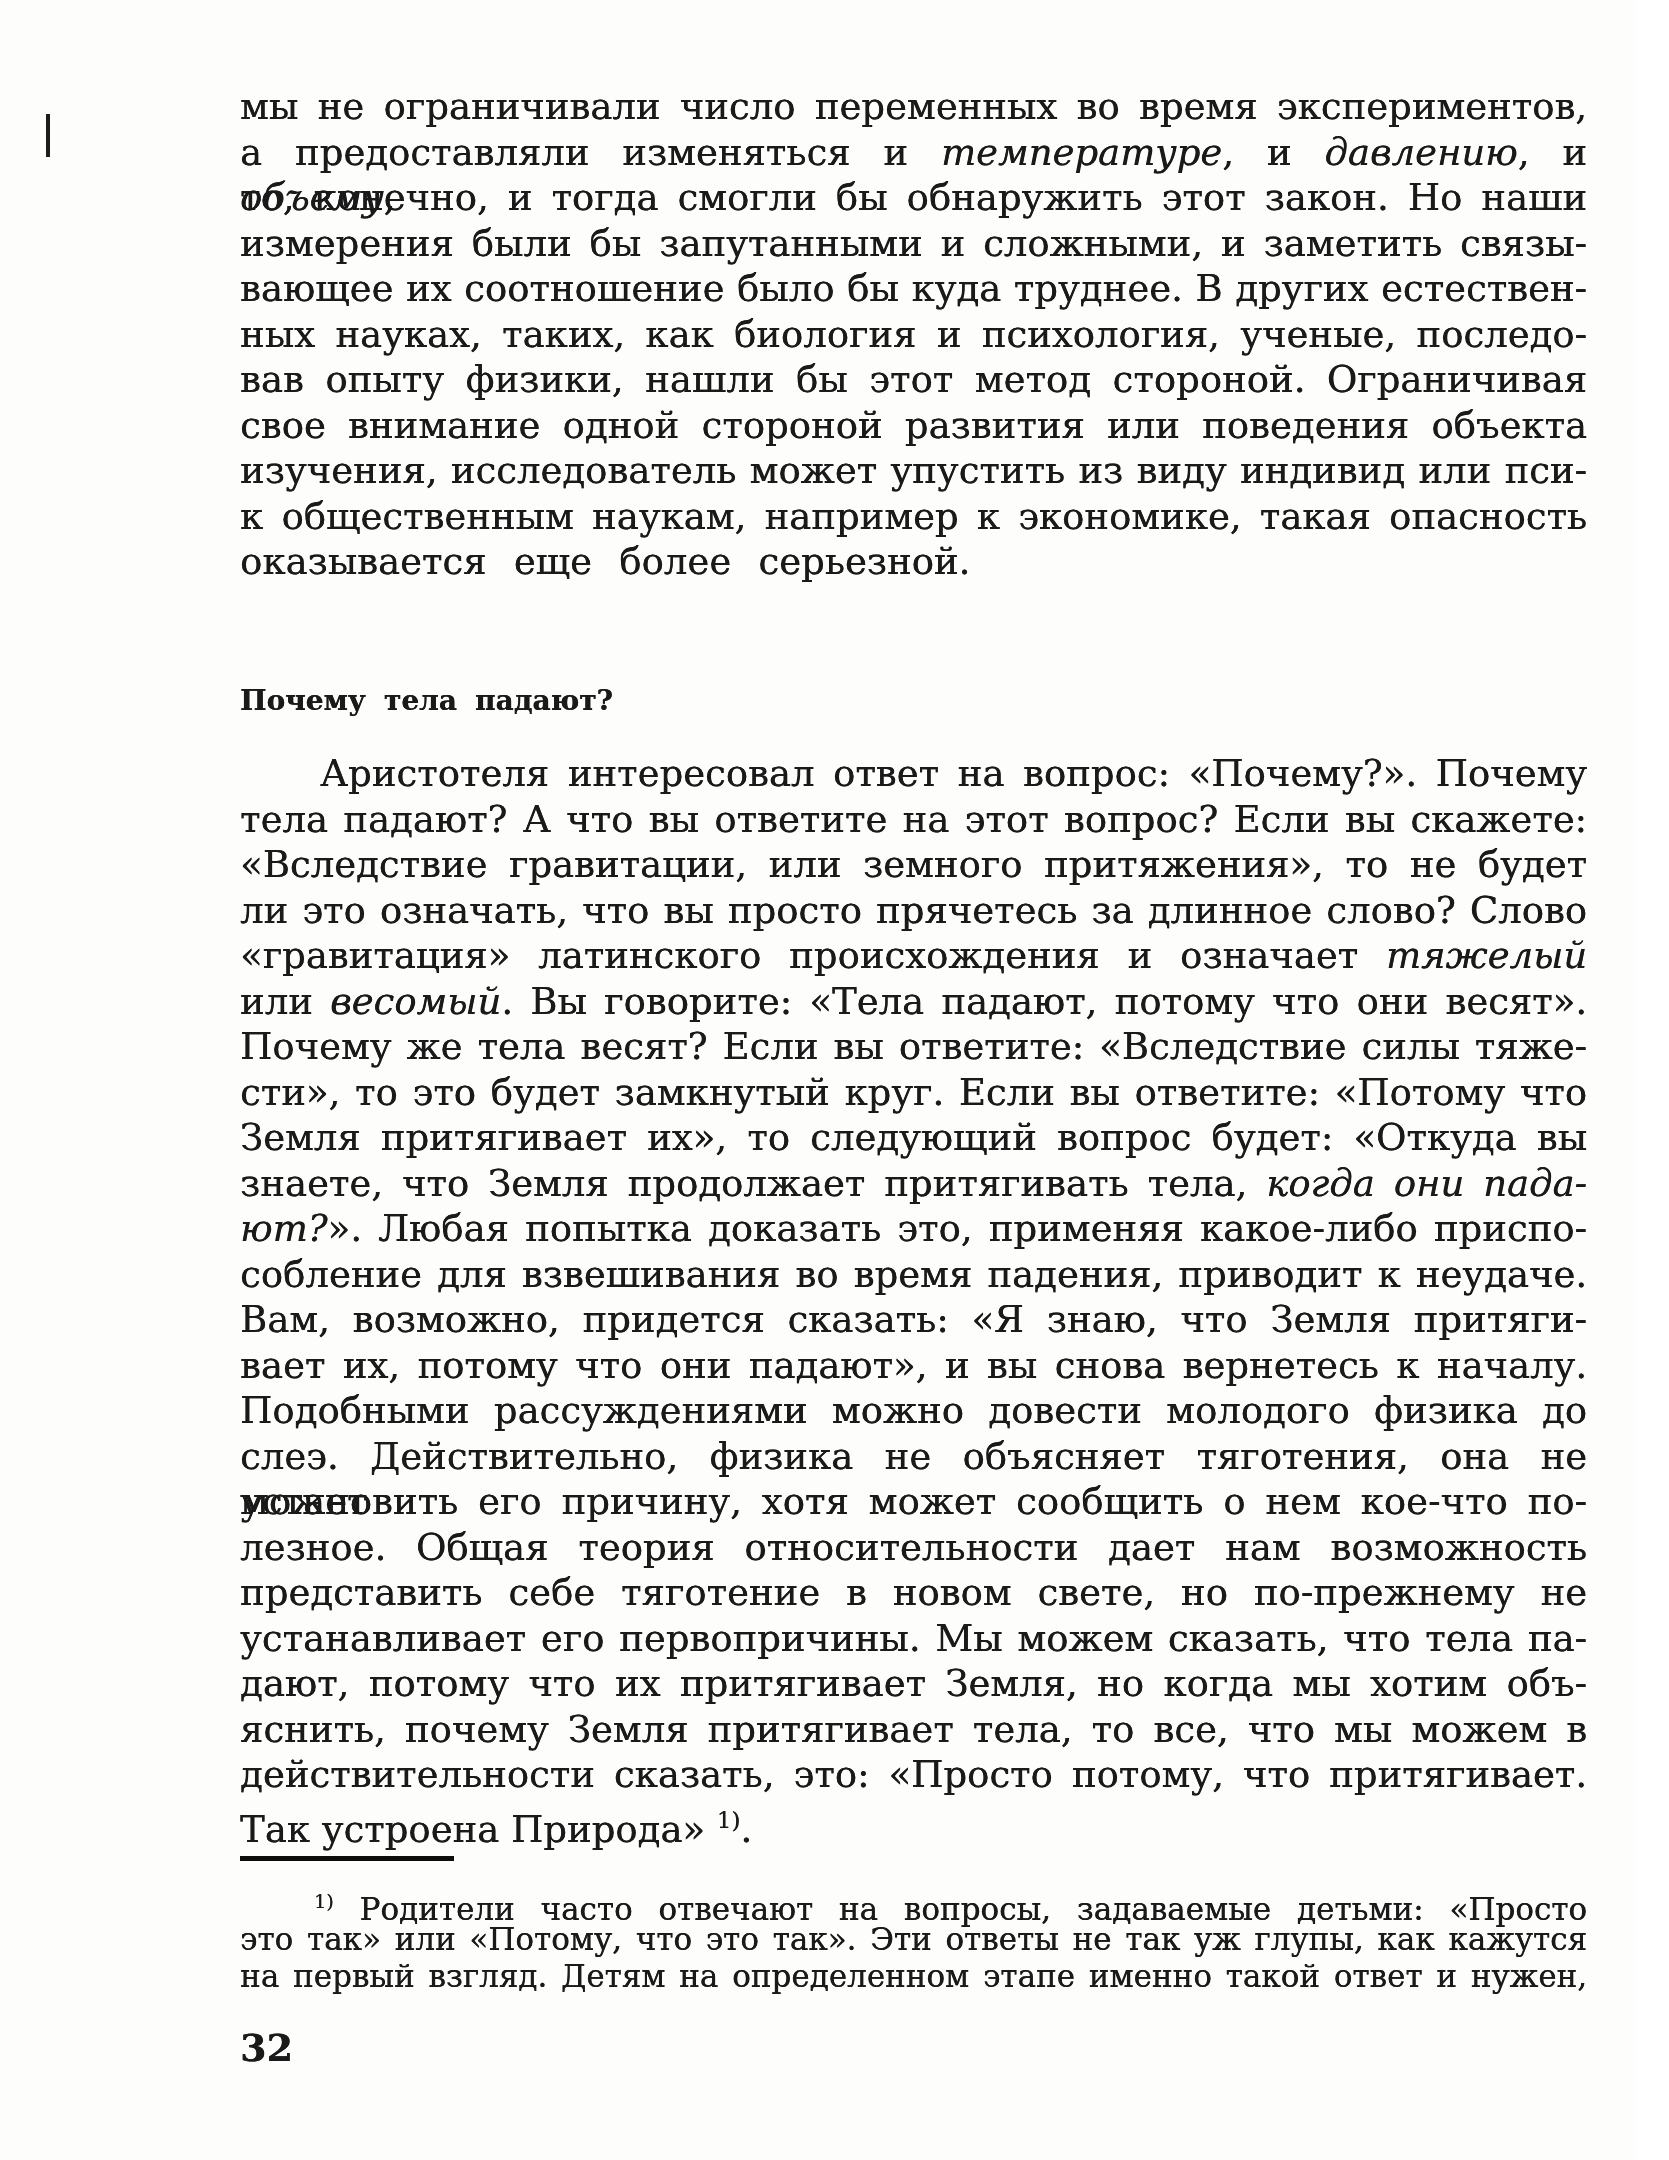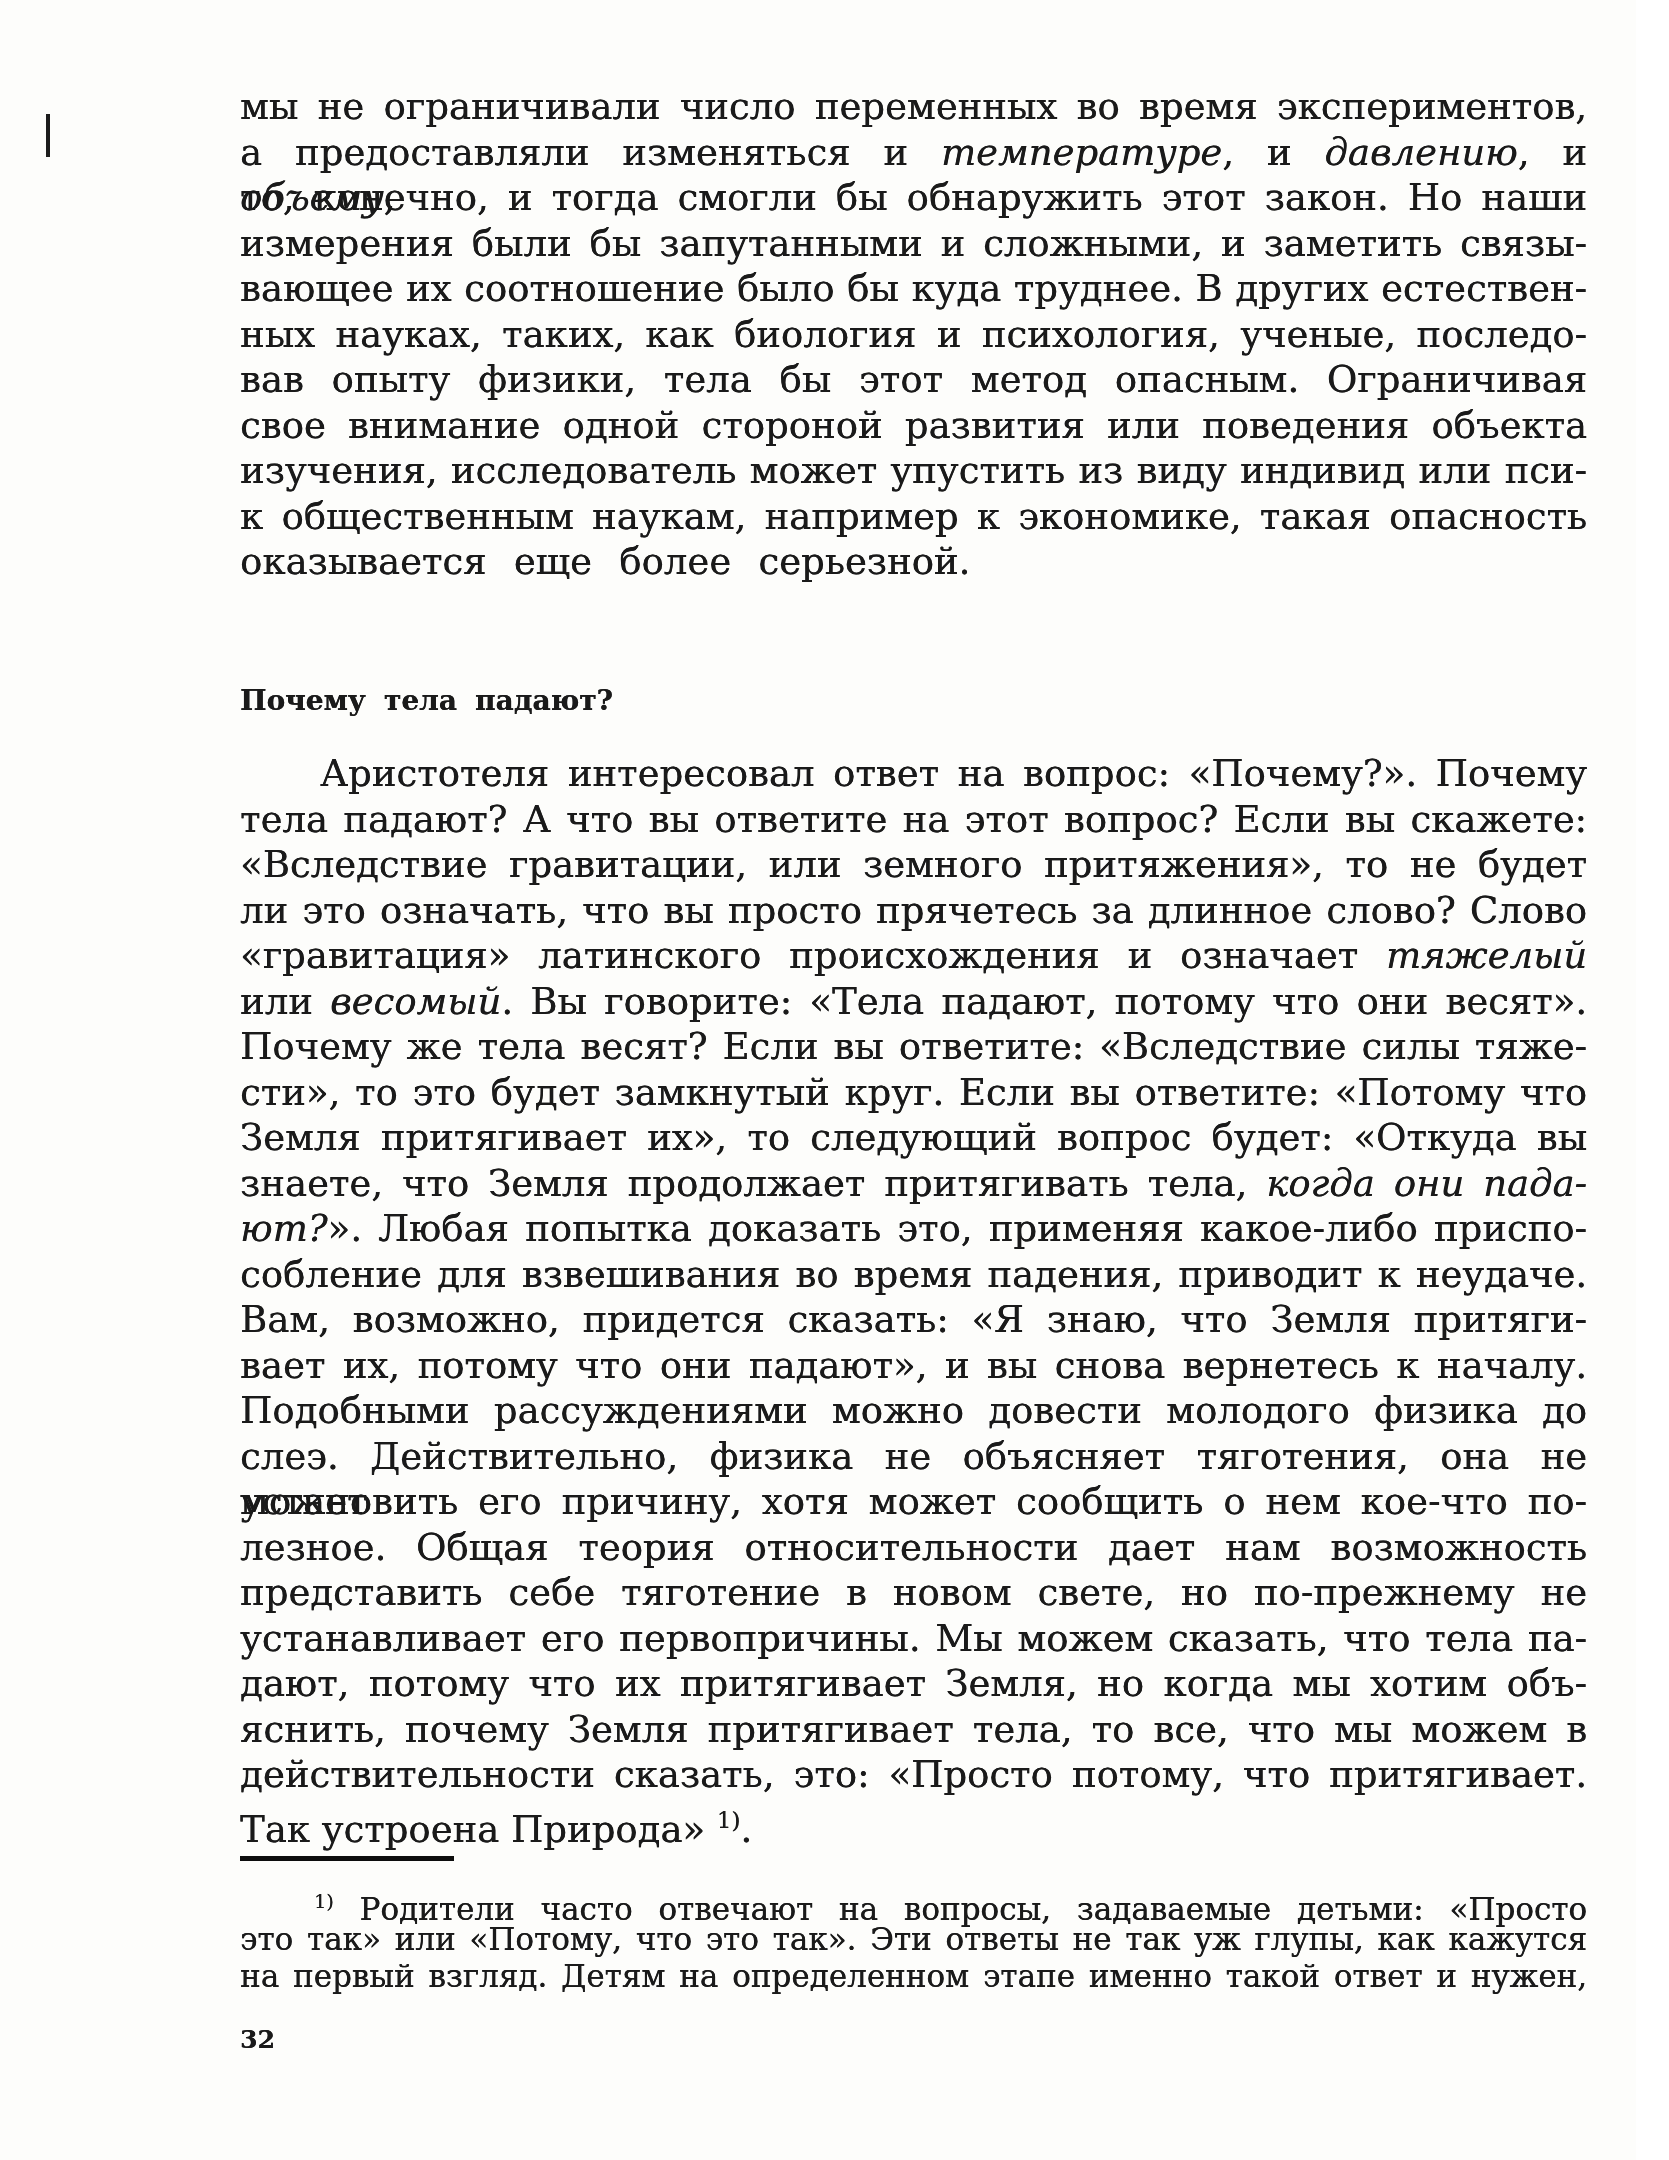--- a/index.html
+++ b/index.html
@@ -24,37 +24,37 @@
   .it{font-style:italic;}
   .sup{font-size:0.62em;vertical-align:0.6em;}
   #para1{position:absolute;left:240px;top:84px;width:1347px;}
   #heading{
     position:absolute;left:240px;top:678px;
     font-weight:bold;font-size:28px;line-height:45.5px;word-spacing:0.3em;
   }
   #para2{position:absolute;left:240px;top:751px;width:1347px;}
   #rule{position:absolute;left:240px;top:1856px;width:214px;height:5px;background:#0d0d0d;}
   #footnote{position:absolute;left:240px;top:1883px;width:1347px;}
-  #pagenum{position:absolute;left:240px;top:2025px;font-weight:bold;font-size:25px;line-height:1.2;}
+  #pagenum{position:absolute;left:240px;top:2025px;font-weight:bold;font-size:38px;line-height:1.2;}
   #mark{position:absolute;left:46px;top:114px;width:4px;height:43px;background:#1c1c1c;}
 </style>
 </head>
 <body>
 
 <div class="page">
   <div id="mark"></div>
 
   <div id="para1" class="body-text">
       <div class="line"><span>мы не ограничивали число переменных во время экспериментов,</span></div>
       <div class="line"><span>а предоставляли изменяться и </span><span class="it">температуре</span><span>, и </span><span class="it">давлению</span><span>, и </span><span class="it">объему</span><span>,</span></div>
       <div class="line"><span>то, конечно, и тогда смогли бы обнаружить этот закон. Но наши</span></div>
       <div class="line"><span>измерения были бы запутанными и сложными, и заметить связы-</span></div>
       <div class="line"><span>вающее их соотношение было бы куда труднее. В других естествен-</span></div>
       <div class="line"><span>ных науках, таких, как биология и психология, ученые, последо-</span></div>
-      <div class="line"><span>вав опыту физики, тела бы этот метод опасным. Ограничивая</span></div>
+      <div class="line"><span>вав опыту физики, нашли бы этот метод стороной. Ограничивая</span></div>
       <div class="line"><span>свое внимание одной стороной развития или поведения объекта</span></div>
       <div class="line"><span>изучения, исследователь может упустить из виду индивид или пси-</span></div>
       <div class="line"><span>к общественным наукам, например к экономике, такая опасность</span></div>
       <div class="line last loose"><span>оказывается еще более серьезной.</span></div>
     </div>
 
   <div id="heading">Почему тела падают?</div>
 
   <div id="para2" class="body-text">
       <div class="line indent"><span>Аристотеля интересовал ответ на вопрос: «Почему?». Почему</span></div>

